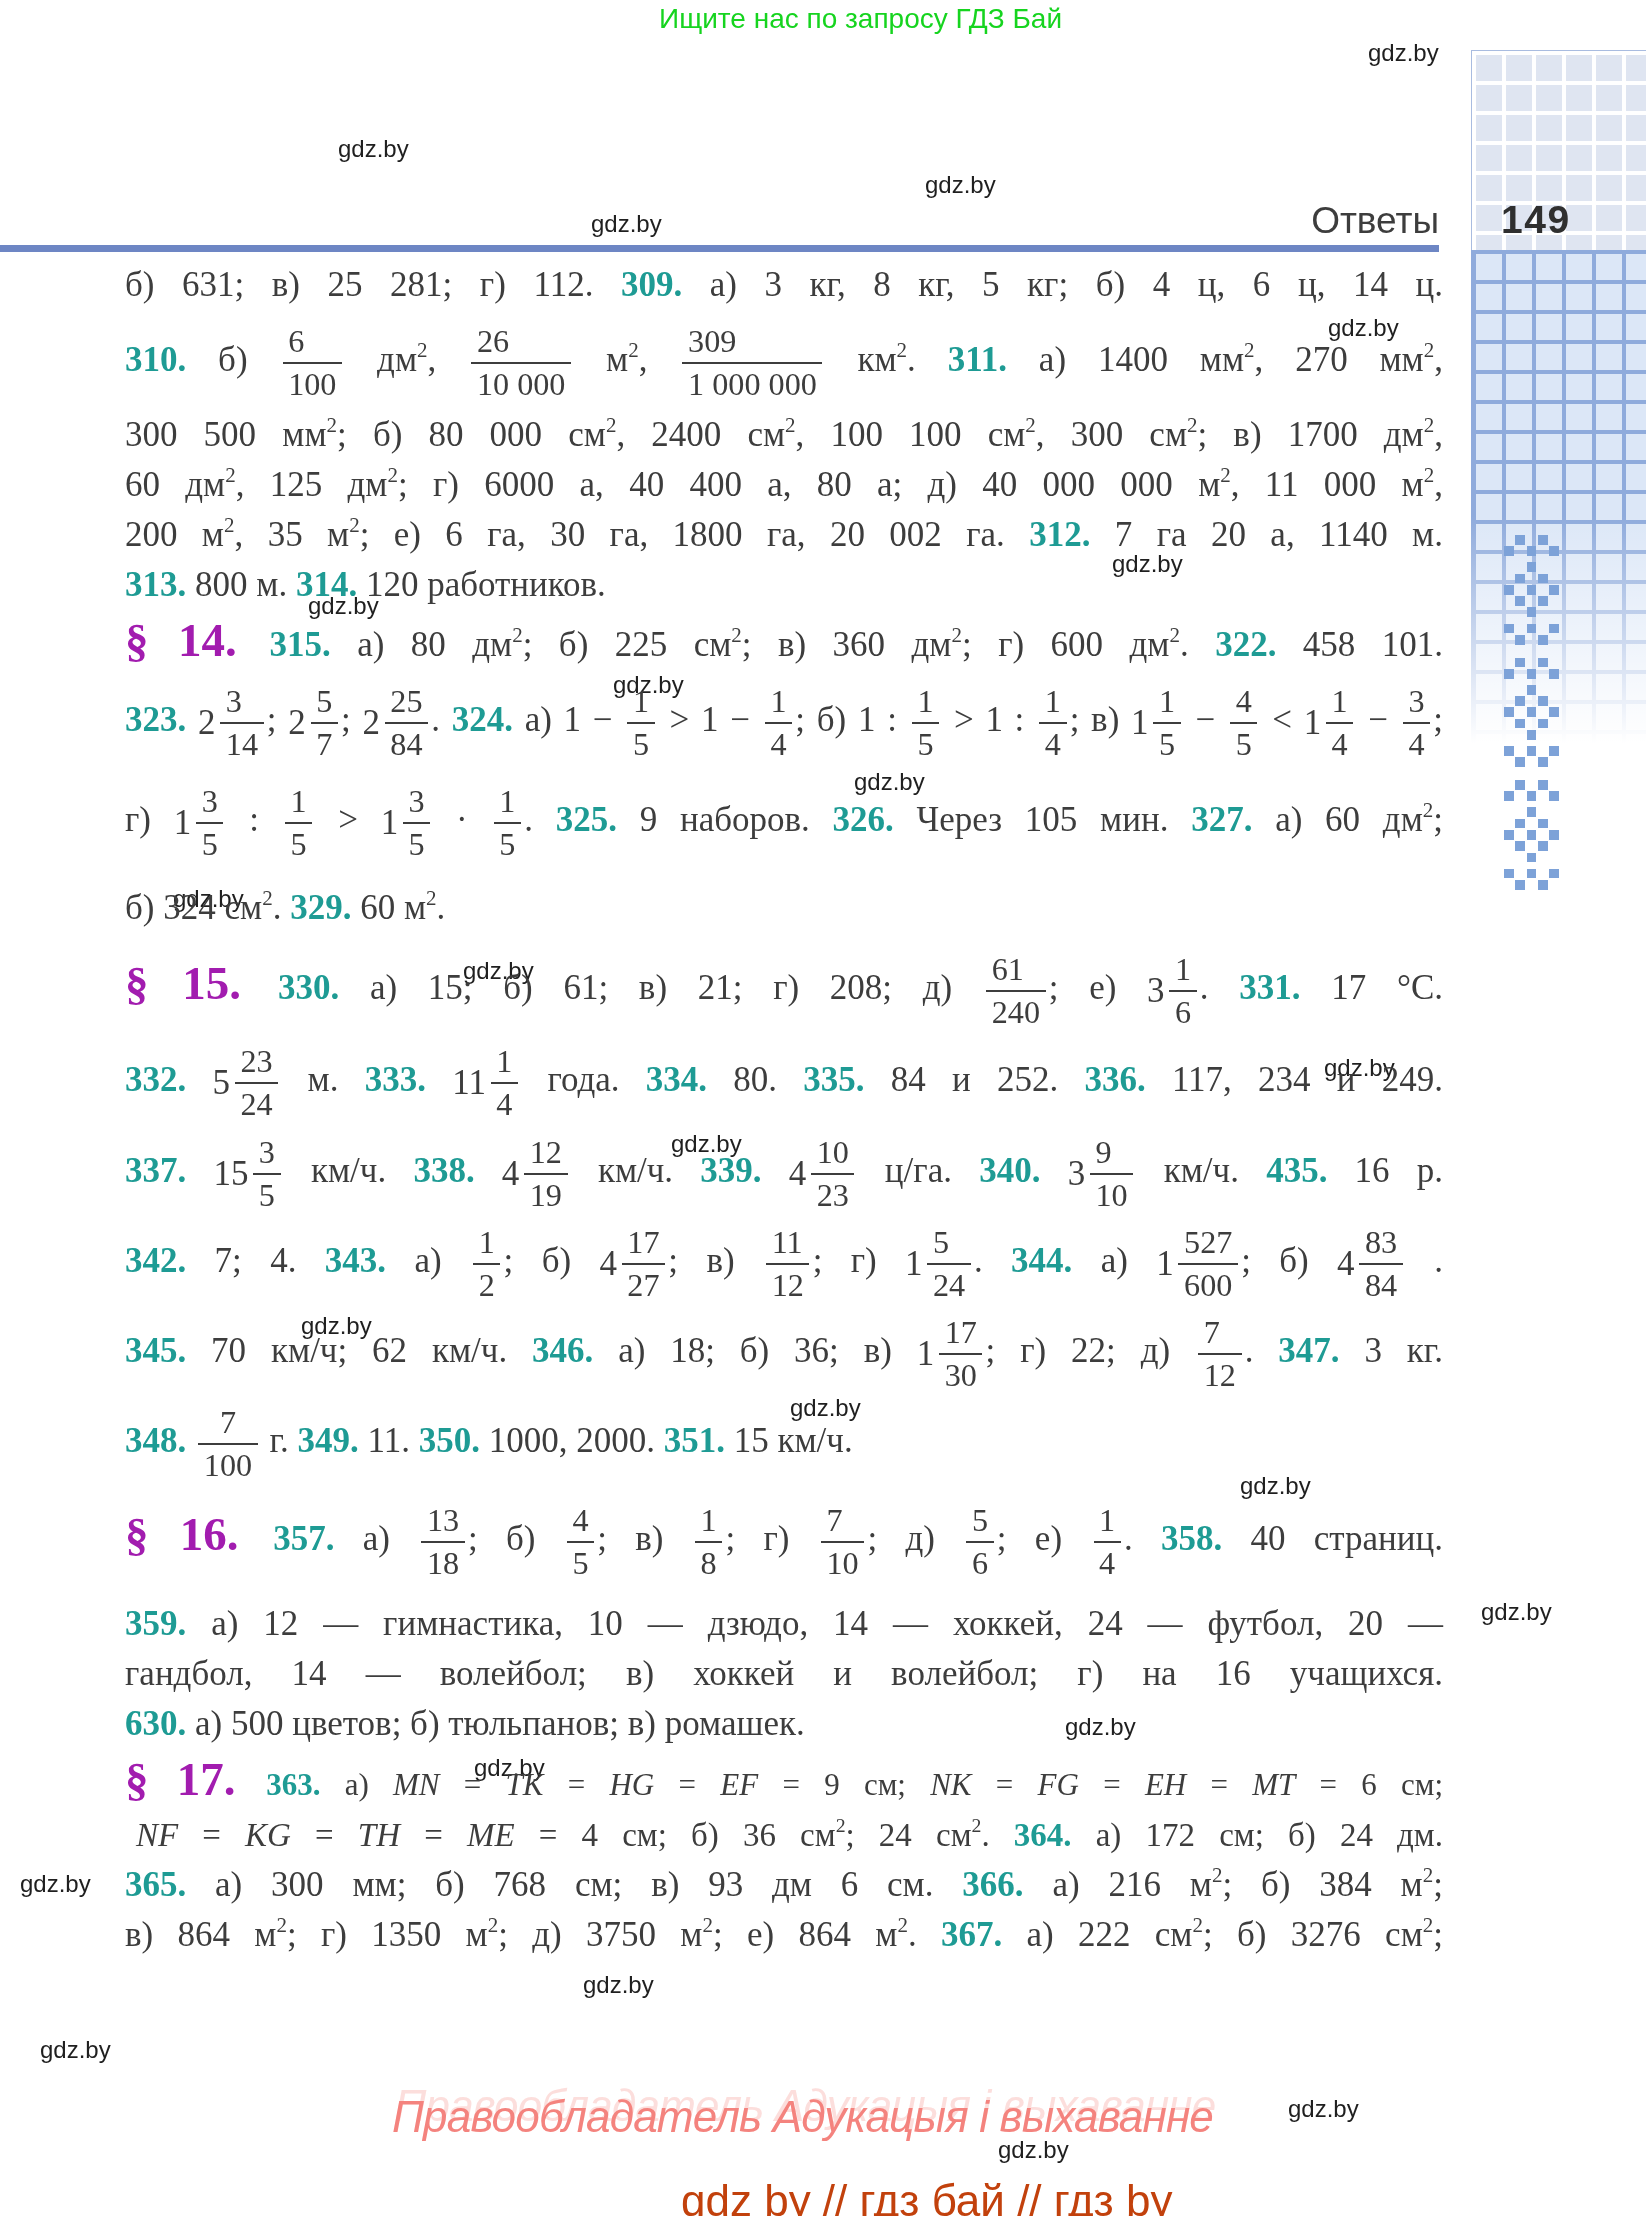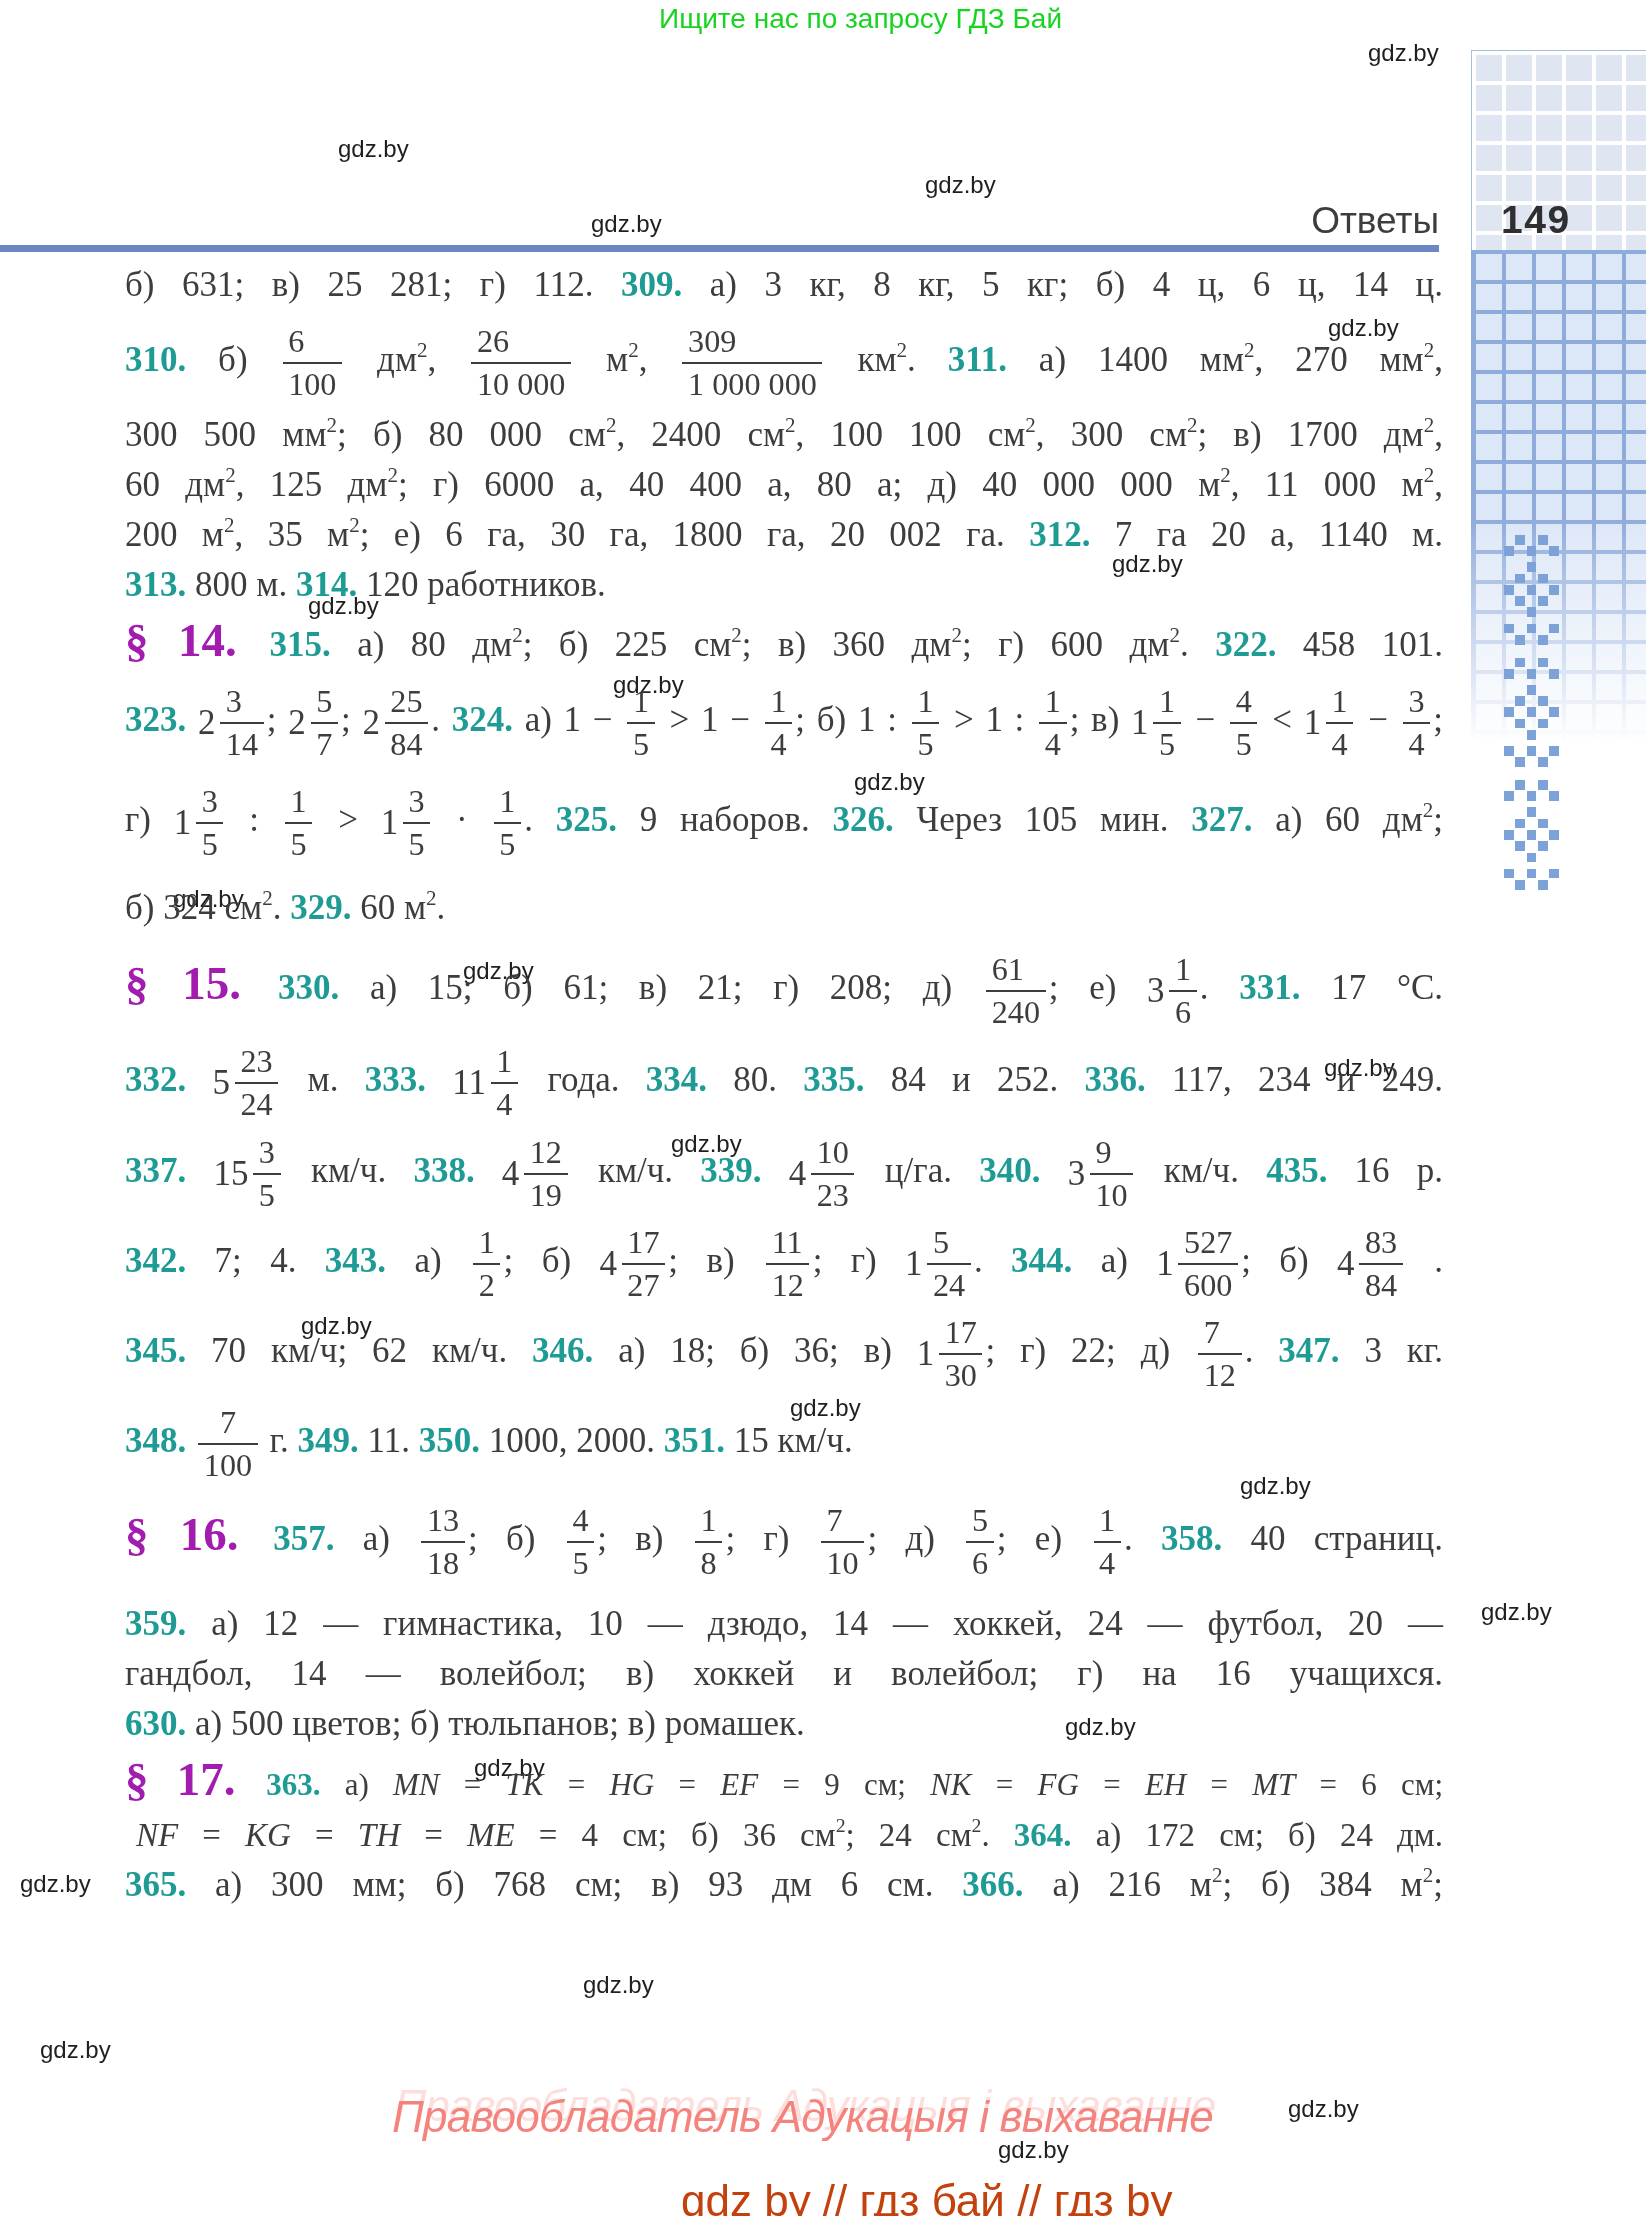--- a/index.html
+++ b/index.html
@@ -390,17 +390,18 @@
         </span>
       </span>; г) 22; д) <span class="fr"><span class="n2">7</span><span class="d2">12</span></span>. <span class="num">347.</span> 3 кг.</div>
     <div class="line" style="height: 90px; line-height: 90px;"><span class="num">348.</span> <span class="fr"><span class="n2">7</span><span class="d2">100</span></span> г. <span class="num">349.</span> 11. <span class="num">350.</span> 1000, 2000. <span class="num">351.</span> 15 км/ч.</div>
     <div class="line fill" style="height: 97px; line-height: 97px;"><span class="sec">§ 16.</span> <span class="num">357.</span> а) <span class="fr"><span class="n2">13</span><span class="d2">18</span></span>; б) <span class="fr"><span class="n2">4</span><span class="d2">5</span></span>; в) <span class="fr"><span class="n2">1</span><span class="d2">8</span></span>; г) <span class="fr"><span class="n2">7</span><span class="d2">10</span></span>; д) <span class="fr"><span class="n2">5</span><span class="d2">6</span></span>; е) <span class="fr"><span class="n2">1</span><span class="d2">4</span></span>. <span class="num">358.</span> 40 страниц.</div>
     <div class="line fill" style="height: 50px; line-height: 50px; margin-top: 16px;"><span class="num">359.</span> а) 12 — гимнастика, 10 — дзюдо, 14 — хоккей, 24 — футбол, 20 —</div>
     <div class="line fill" style="height: 50px; line-height: 50px;">гандбол, 14 — волейбол; в) хоккей и волейбол; г) на 16 учащихся.</div>
     <div class="line" style="height: 50px; line-height: 50px;"><span class="num">630.</span> а) 500 цветов; б) тюльпанов; в) ромашек.</div>
     <div class="line fill" style="height: 61px; line-height: 61px; font-size: 31px;"><span class="sec">§ 17.</span> <span class="num">363.</span> а) <span class="var">MN</span> = <span class="var">TK</span> = <span class="var">HG</span> = <span class="var">EF</span> = 9 см; <span class="var">NK</span> = <span class="var">FG</span> = <span class="var">EH</span> = <span class="var">MT</span> = 6 см;</div>
     <div class="line fill" style="height: 50px; line-height: 50px; font-size: 33px; margin-left: 11px;"><span class="var">NF</span> = <span class="var">KG</span> = <span class="var">TH</span> = <span class="var">ME</span> = 4 см; б) 36 см<sup>2</sup>; 24 см<sup>2</sup>. <span class="num">364.</span> а) 172 см; б) 24 дм.</div>
     <div class="line fill" style="height: 50px; line-height: 50px;"><span class="num">365.</span> а) 300 мм; б) 768 см; в) 93 дм 6 см. <span class="num">366.</span> а) 216 м<sup>2</sup>; б) 384 м<sup>2</sup>;</div>
+    <div class="line fill" style="height: 50px; line-height: 50px;">в) 864 м<sup>2</sup>; г) 1350 м<sup>2</sup>; д) 3750 м<sup>2</sup>; е) 864 м<sup>2</sup>. <span class="num">367.</span> а) 222 см<sup>2</sup>; б) 3276 см<sup>2</sup>;</div>
   </div>
 
 <div id="footer-copy" class="abs">Правообладатель Адукацыя і выхаванне</div>
 <div id="footer-links" class="abs">gdz by  //  гдз бай  //  гдз by</div>
 
 
 </body></html>

